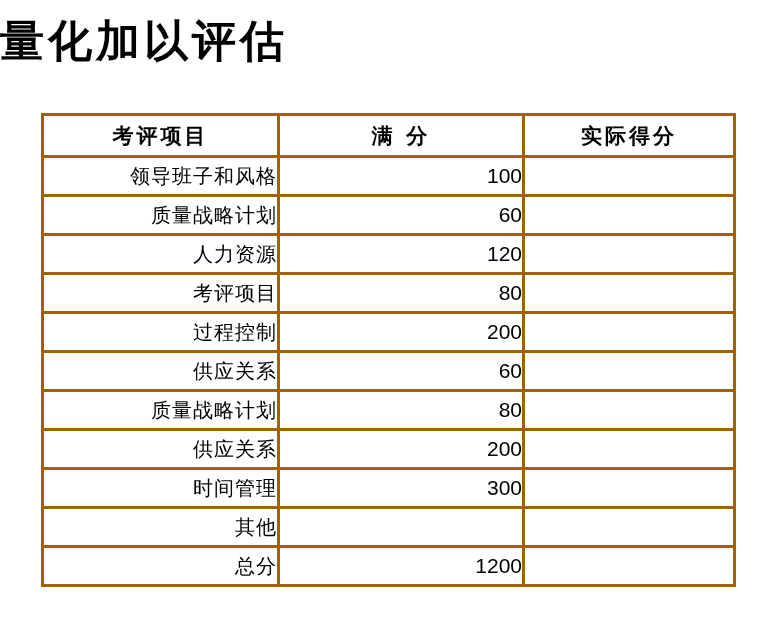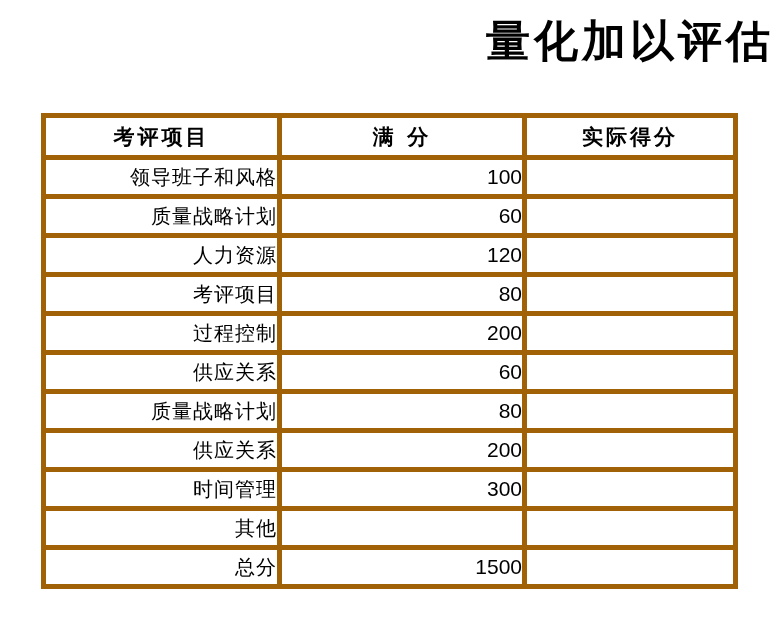--- a/index.html
+++ b/index.html
@@ -14,21 +14,21 @@
     color: #000000;
     overflow: hidden;
   }
   .page {
     position: relative;
     width: 774px;
     height: 622px;
     box-sizing: border-box;
   }
   .doc-title {
-    text-align: right;
+    text-align: left;
     font-size: 44px;
     font-weight: bold;
     letter-spacing: 4px;
     margin: 8px 0 0 0;
     padding-top: 8px;
     line-height: 1.15;
     font-family: "DejaVu Sans", "Liberation Sans", sans-serif;
   }
   .table-wrap {
     position: absolute;
@@ -41,21 +41,21 @@
     table-layout: fixed;
     width: 692px;
     background: #fff;
   }
   table.score-table col.c1 { width: 236px; }
   table.score-table col.c2 { width: 245px; }
   table.score-table col.c3 { width: 211px; }
 
   table.score-table th,
   table.score-table td {
-    border: 5px solid #a16207;
+    border: 3px solid #a16207;
     padding: 0;
     vertical-align: middle;
     height: 39px;
     box-sizing: border-box;
   }
   table.score-table thead th {
     height: 42px;
     font-size: 21px;
     font-weight: bold;
     text-align: center;
@@ -148,20 +148,20 @@
           <td class="score-cell">300</td>
           <td class="actual-cell"></td>
         </tr>
         <tr>
           <td class="item-cell">其他</td>
           <td class="score-cell"></td>
           <td class="actual-cell"></td>
         </tr>
         <tr>
           <td class="item-cell">总分</td>
-          <td class="score-cell">1500</td>
+          <td class="score-cell">1200</td>
           <td class="actual-cell"></td>
         </tr>
       </tbody>
     </table>
   </div>
 
 </div>
 
 </body></html>

